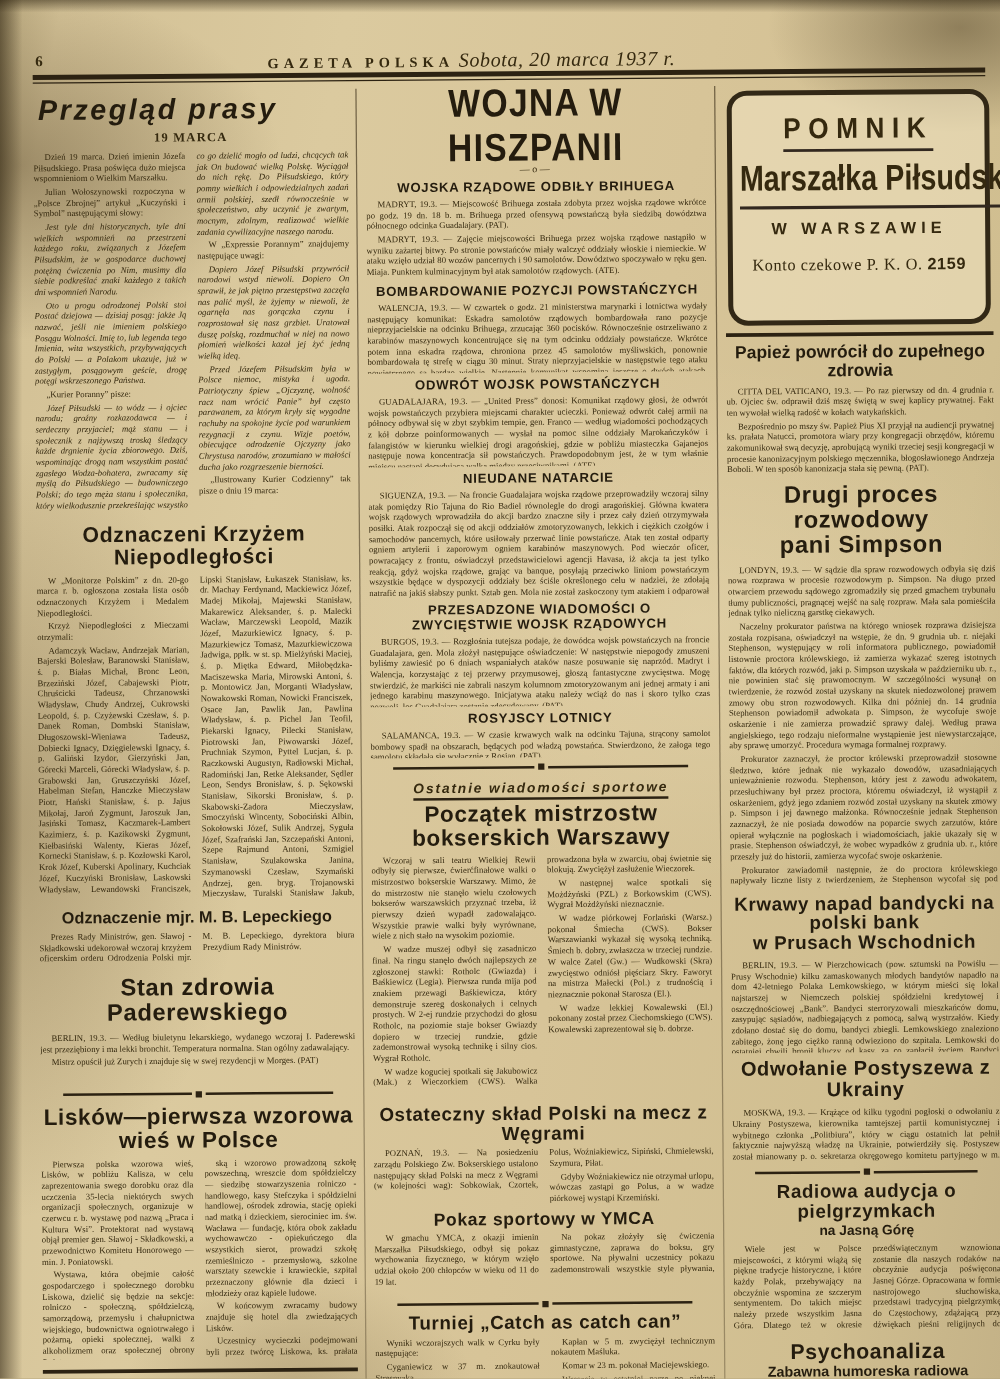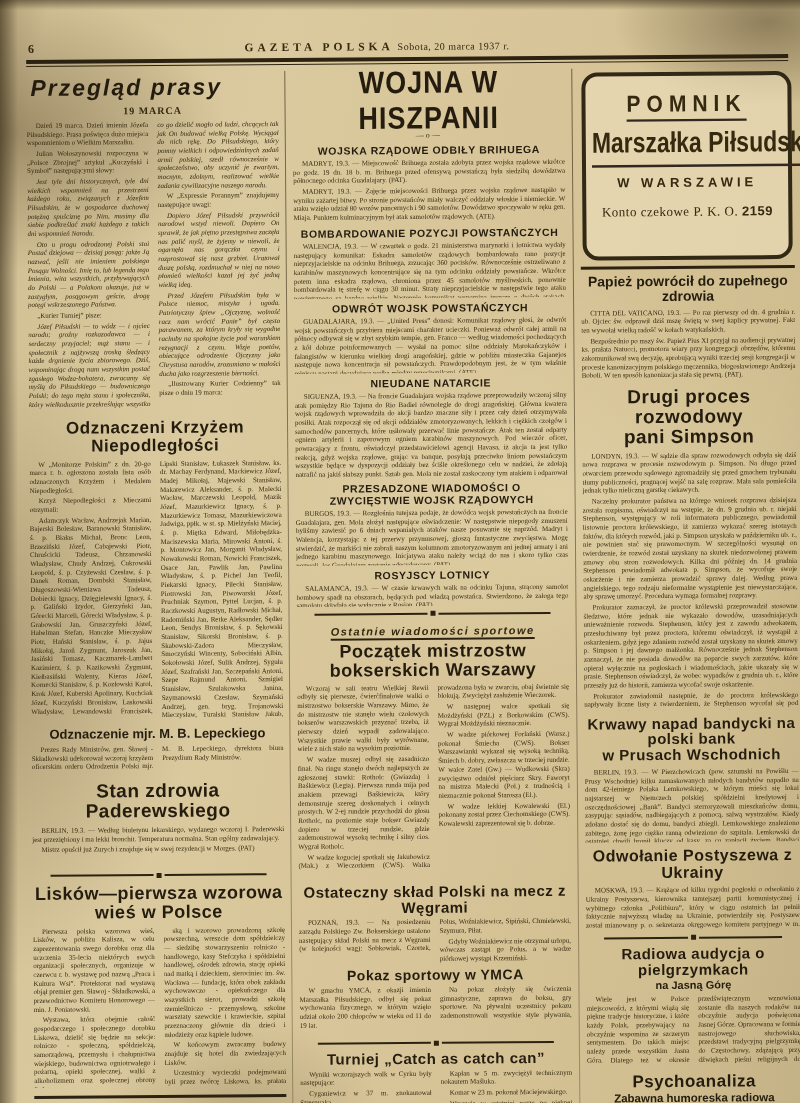--- a/index.html
+++ b/index.html
@@ -18,21 +18,21 @@
     background:linear-gradient(90deg,rgba(40,30,12,.55),rgba(40,30,12,0));pointer-events:none;}
   .top-shadow{position:absolute;left:0;top:0;right:0;height:10px;
     background:linear-gradient(180deg,rgba(40,30,12,.5),rgba(40,30,12,0));pointer-events:none;}
   .content{position:absolute;left:26px;top:40px;width:762px;transform:rotate(-0.45deg);transform-origin:top left;}
 
   
   .masthead{position:relative;height:18px;font-size:11px;}
   .pageno{position:absolute;left:2px;top:2px;font-weight:bold;font-size:12px;}
   .mast-center{position:absolute;left:0;right:60px;text-align:center;top:3px;letter-spacing:1px;}
   .mast-title{font-weight:bold;letter-spacing:4px;font-size:11.5px;}
-  .mast-date{font-size:10px;letter-spacing:.5px;}
+  .mast-date{font-size:16px;letter-spacing:.5px;font-style:italic;}
   .head-rule{border-top:4px solid #2c2212;border-bottom:1px solid #2c2212;height:2px;margin:2px 0 6px 0;}
 
   
   .cols{display:flex;align-items:stretch;}
   .colL{width:252px;flex:none;padding-right:6px;}
   .colM{width:272px;flex:none;padding:0 7px;}
   .colR{width:214px;flex:none;padding-left:7px;}
   .vsep{width:1px;flex:none;background:linear-gradient(180deg,rgba(55,42,20,.65),rgba(55,42,20,.35));}
 
   
@@ -100,23 +100,23 @@
     <div class="head-rule"></div>
 
     <div class="cols">
 
       <div class="colL">
         <div class="pr-title">Przegląd prasy</div>
         <div class="pr-sub">19 MARCA</div>
         <div class="flow2" style="height:292px;">
             <p>Dzień 19 marca. Dzień imienin Józefa Piłsudskiego. Prasa poświęca dużo miejsca wspomnieniom o Wielkim Marszałku.</p>
             <p>Julian Wołoszynowski rozpoczyna w „Polsce Zbrojnej” artykuł „Kuczyński i Symbol” następującymi słowy:</p>
-            <p class="it">Jest tyle dni historycznych, tyle dni wielkich wspomnień na przestrzeni każdego roku, związanych z Józefem Piłsudskim, że w gospodarce duchowej potężną spuściznę po Nim, musimy dla siebie podkreślać znaki każdego z takich dni wspomnień Narodu.</p>
+            <p class="it">Jest tyle dni historycznych, tyle dni wielkich wspomnień na przestrzeni każdego roku, związanych z Józefem Piłsudskim, że w gospodarce duchowej potężną ćwiczenia po Nim, musimy dla siebie podkreślać znaki każdego z takich dni wspomnień Narodu.</p>
             <p class="it">Oto u progu odrodzonej Polski stoi Postać dziejowa — dzisiaj posąg: jakże Ją nazwać, jeśli nie imieniem polskiego Posągu Wolności. Imię to, lub legenda tego Imienia, wita wszystkich, przybywających do Polski — a Polakom ukazuje, już w zastygłym, posągowym geście, drogę potęgi wskrzeszonego Państwa.</p>
-            <p>„Kurier Turniej” pisze:</p>
+            <p>„Kurier Poranny” pisze:</p>
             <p class="it">Józef Piłsudski — to wódz — i ojciec narodu; groźny rozkazodawca — i serdeczny przyjaciel; mąż stanu — i społecznik z najżywszą troską śledzący każde drgnienie życia zbiorowego. Dziś, wspominając drogą nam wszystkim postać zgasłego Wodza-bohatera, zwracamy się myślą do Piłsudskiego — budowniczego Polski; do tego męża stanu i społecznika, który wielkodusznie przekreślając wszystko co go dzielić mogło od ludzi, chcących tak jak On budować wielką Polskę. Wyciągał do nich rękę. Do Piłsudskiego, który pomny wielkich i odpowiedzialnych zadań armii polskiej, szedł równocześnie w społeczeństwo, aby uczynić je zwartym, mocnym, zdolnym, realizować wielkie zadania cywilizacyjne naszego narodu.</p>
             <p>W „Expressie Porannym” znajdujemy następujące uwagi:</p>
             <p class="it">Dopiero Józef Piłsudski przywrócił narodowi wstyd niewoli. Dopiero On sprawił, że jak piętno przestępstwa zaczęła nas palić myśl, że żyjemy w niewoli, że ogarnęła nas gorączka czynu i rozprostował się nasz grzbiet. Uratował duszę polską, rozdmuchał w niej na nowo płomień wielkości kazał jej żyć jedną wielką ideą.</p>
             <p class="it">Przed Józefem Piłsudskim była w Polsce niemoc, mistyka i ugoda. Patriotyczny śpiew „Ojczyznę, wolność racz nam wrócić Panie” był często parawanem, za którym kryły się wygodne rachuby na spokojne życie pod warunkiem rezygnacji z czynu. Wizje poetów, obiecujące odrodzenie Ojczyzny jako Chrystusa narodów, zrozumiano w małości ducha jako rozgrzeszenie bierności.</p>
             <p>„Ilustrowany Kurier Codzienny” tak pisze o dniu 19 marca:</p>
           </div>
 
         <div class="h-sans big-head">Odznaczeni Krzyżem Niepodległości</div>
         <div class="flow2" style="height:262px;">
             <p>W „Monitorze Polskim” z dn. 20-go marca r. b. ogłoszona została lista osób odznaczonych Krzyżem i Medalem Niepodległości.</p>

